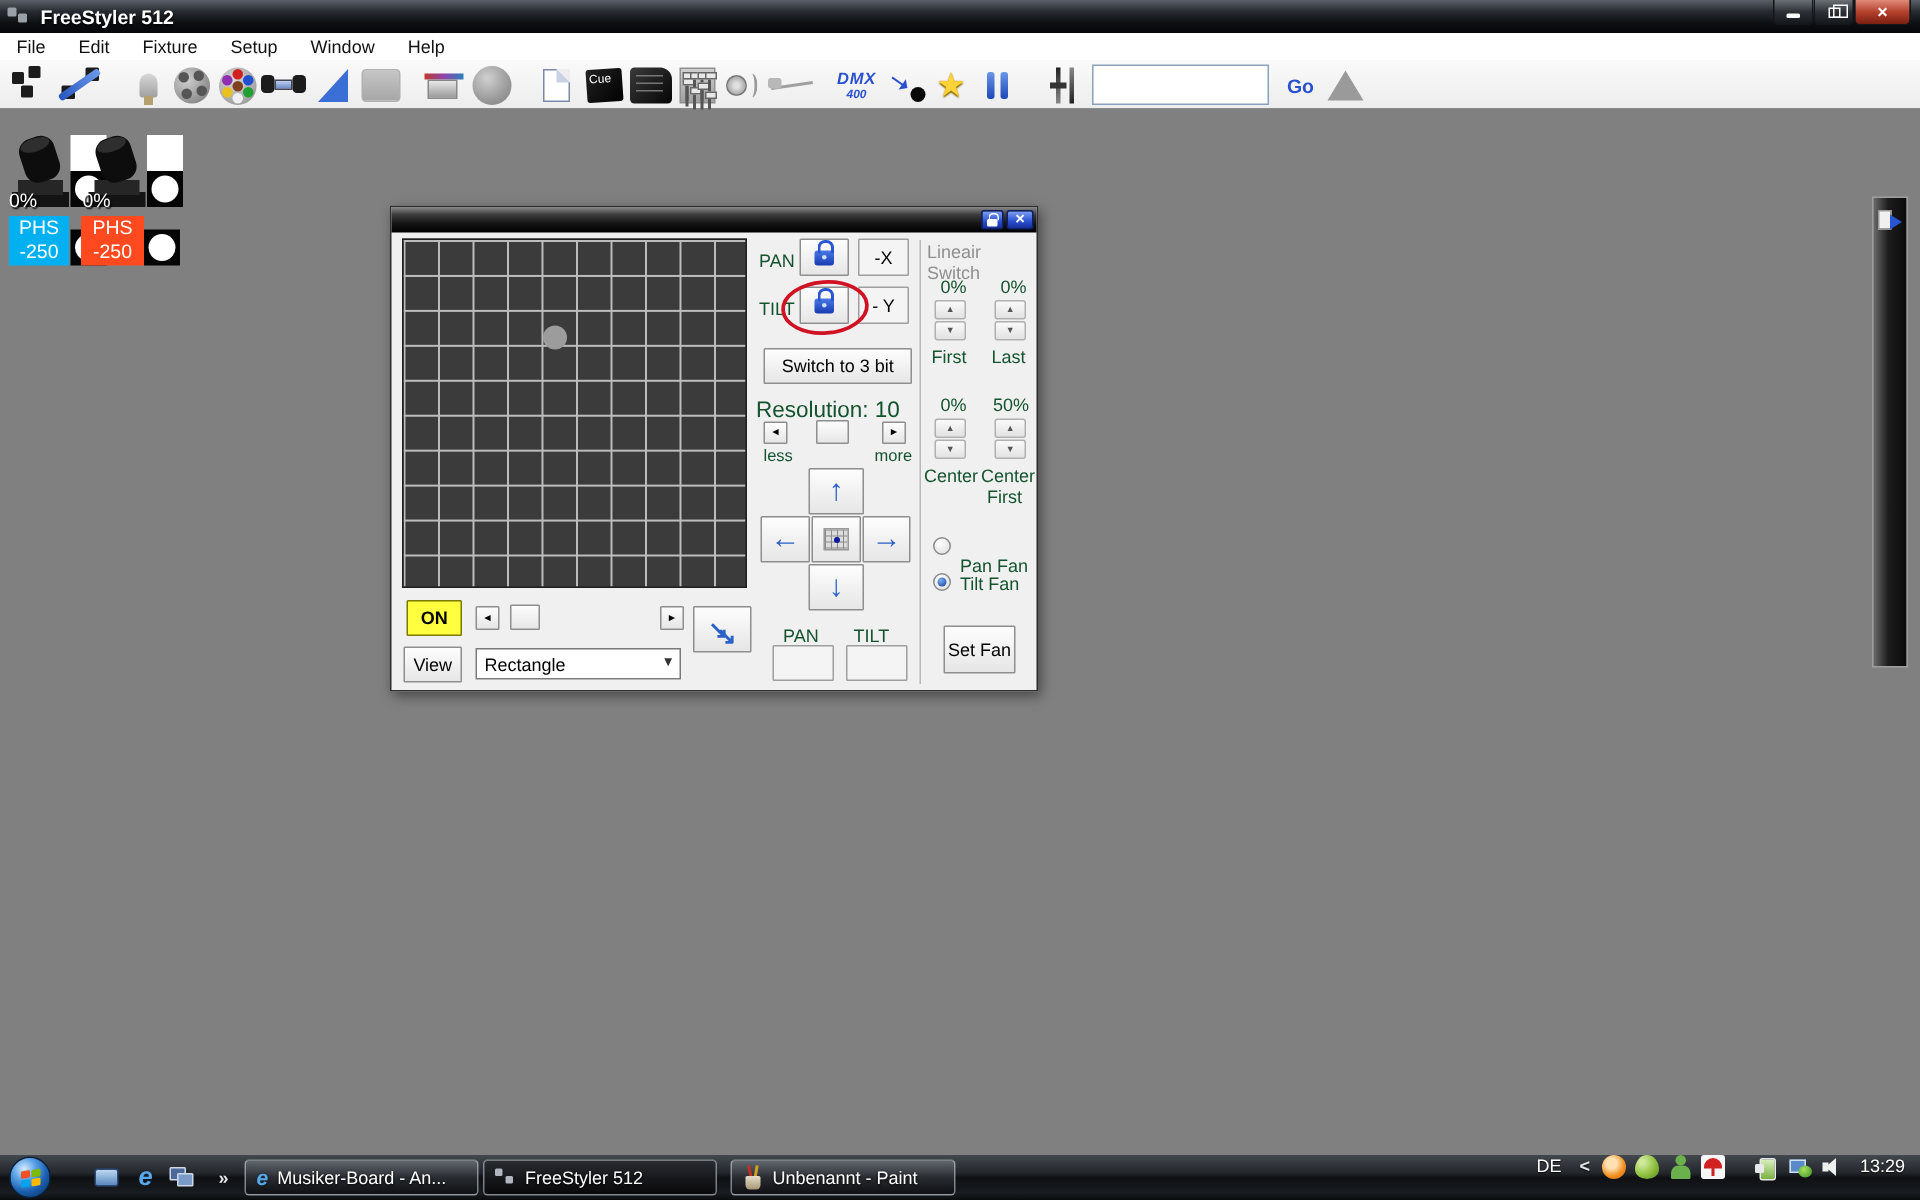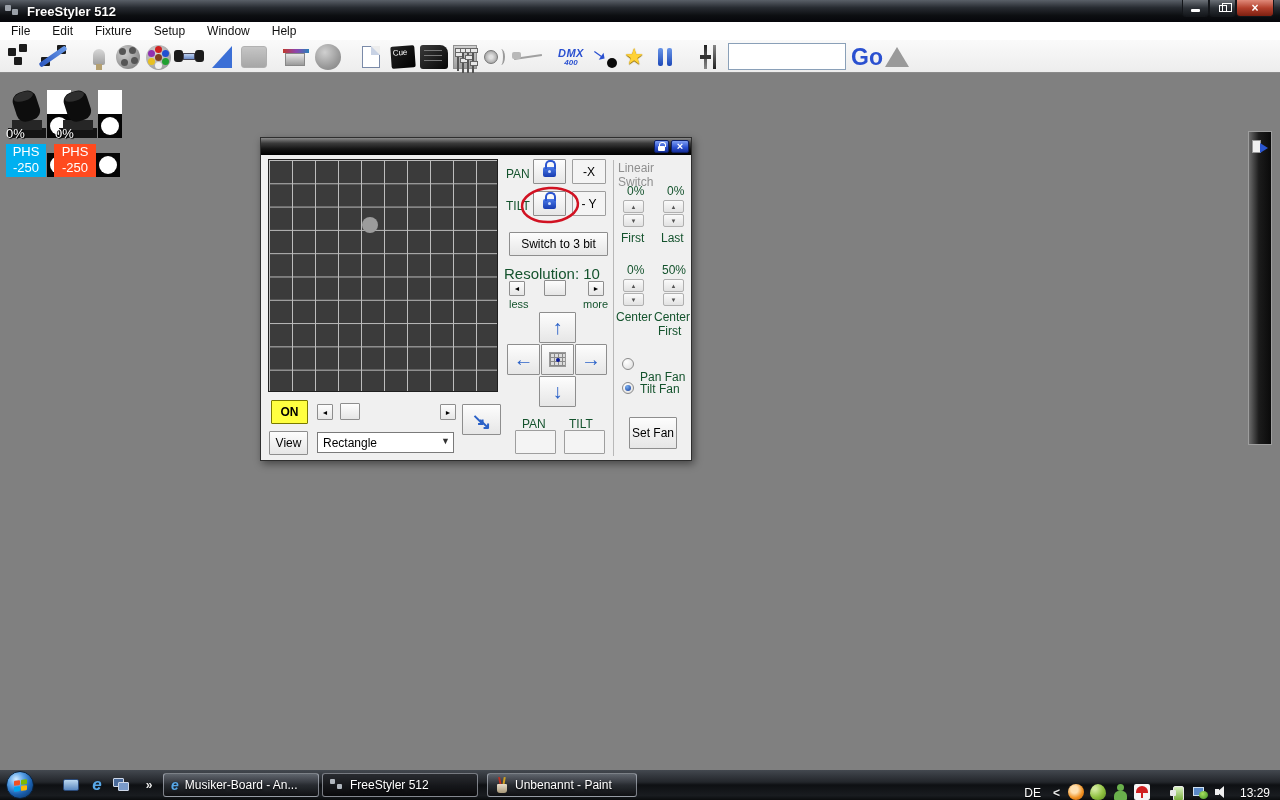--- a/index.html
+++ b/index.html
@@ -68,21 +68,21 @@
   .s2l .arr { position:absolute; left:0; top:0; color:#2a50d0; font-size:16px; font-weight:bold; transform:rotate(35deg); }
   .s2l .ball { position:absolute; right:2px; bottom:1px; width:10px; height:10px; border-radius:50%; background:#0a0a0a; }
   .starico { color:#ffd237; font-size:22px; text-shadow:0 0 1px #b8860b, 0 1px 1px #8a6a00; }
   .pauseico { display:flex; gap:4px; }
   .pauseico i { width:5px; height:18px; background:linear-gradient(#6a96e8,#1c48b8); border-radius:2px; }
   .mfader { position:relative; width:20px; height:24px; }
   .mfader .track { position:absolute; left:4px; top:0; width:3px; height:24px; background:linear-gradient(#222,#888); }
   .mfader .track2 { position:absolute; left:13px; top:0; width:3px; height:24px; background:linear-gradient(#888,#222); }
   .mfader .knob { position:absolute; left:0; top:10px; width:11px; height:4px; background:#333; }
   .cue-input { position:absolute; left:728px; top:3px; width:118px; height:27px; border:1px solid #8aa0b8; background:#fff; font-size:13px; padding:2px 4px; }
-  .go-label { color:#2a50d0; font-weight:bold; font-size:23px; }
+  .go-label { color:#2a50d0; font-weight:bold; font-size:13px; }
   .runtri { width:0; height:0; border-left:12px solid transparent; border-right:12px solid transparent; border-bottom:20px solid #9a9a9a; }
 
   
   .desktop { position:absolute; left:0; top:73px; width:1280px; height:697px; background:#808080; }
 
   
   .whitesq { position:absolute; width:24px; height:24px; background:#fff; }
   .circsq { position:absolute; width:24px; height:24px; background:#050505; display:flex; align-items:center; justify-content:center; }
   .circsq i { width:18px; height:18px; border-radius:50%; background:#fff; }
   .pct { position:absolute; color:#fff; font-size:13px; text-shadow:1px 1px 1px #000; }
@@ -165,21 +165,21 @@
     color:#fff; font-size:12px; display:flex; align-items:center; padding:0 7px; gap:6px;
     text-shadow:0 1px 2px #000; white-space:nowrap; overflow:hidden; }
   .task.active { background:linear-gradient(180deg,rgba(40,42,47,.95),rgba(8,8,10,.95)); }
   .paintico { position:relative; width:14px; height:16px; }
   .paintico .cup { position:absolute; left:2px; bottom:0; width:10px; height:9px; background:linear-gradient(#e8dcc8,#a89878); border-radius:1px 1px 3px 3px; }
   .paintico .b1 { position:absolute; left:4px; top:0; width:2px; height:9px; background:#c03020; transform:rotate(-12deg); }
   .paintico .b2 { position:absolute; left:8px; top:0; width:2px; height:9px; background:#d0a020; transform:rotate(10deg); }
   .fsico { position:relative; width:14px; height:12px; }
   .fsico i { position:absolute; width:5px; height:5px; background:#b0b6be; border-radius:1px; }
   .fsico i:nth-child(2){ left:7px; top:5px; }
-  .tray { position:absolute; right:0; top:0; height:30px; display:flex; align-items:flex-end; color:#fff; }
+  .tray { position:absolute; right:0; top:0; height:30px; display:flex; align-items:flex-start; color:#fff; }
   .tray-item { margin-right:6px; font-size:12px; text-shadow:0 1px 1px #000; }
   .ticon { width:16px; height:16px; position:relative; display:inline-block; }
   .t-orange { background:radial-gradient(circle at 40% 35%,#ffe0b0 25%,#f09020 60%,#c06010); border-radius:50%; }
   .t-clover { background:radial-gradient(circle at 30% 30%,#cfe89a 10%,#8fc040 55%,#5a8a20); border-radius:50% 50% 50% 50%/60% 60% 40% 40%; }
   .t-person { border-radius:3px; }
   .t-person:before { content:""; position:absolute; left:5px; top:0; width:7px; height:7px; border-radius:50%; background:#6ab04c; }
   .t-person:after { content:""; position:absolute; left:2px; top:7px; width:13px; height:9px; border-radius:5px 5px 1px 1px; background:#6ab04c; }
   .t-avira { background:#f6f6f6; border-radius:2px; }
   .t-avira:before { content:""; position:absolute; left:2px; top:2px; width:12px; height:7px; border-radius:7px 7px 0 0; background:#d02020; }
   .t-avira:after { content:""; position:absolute; left:7px; top:8px; width:2px; height:6px; background:#d02020; }

